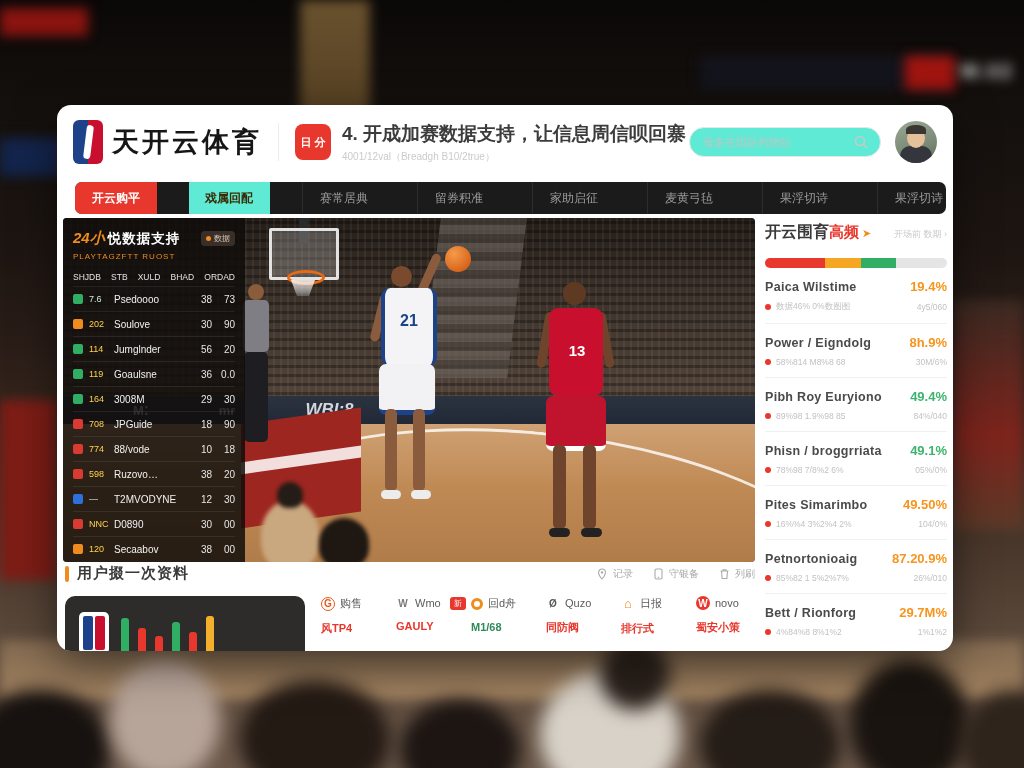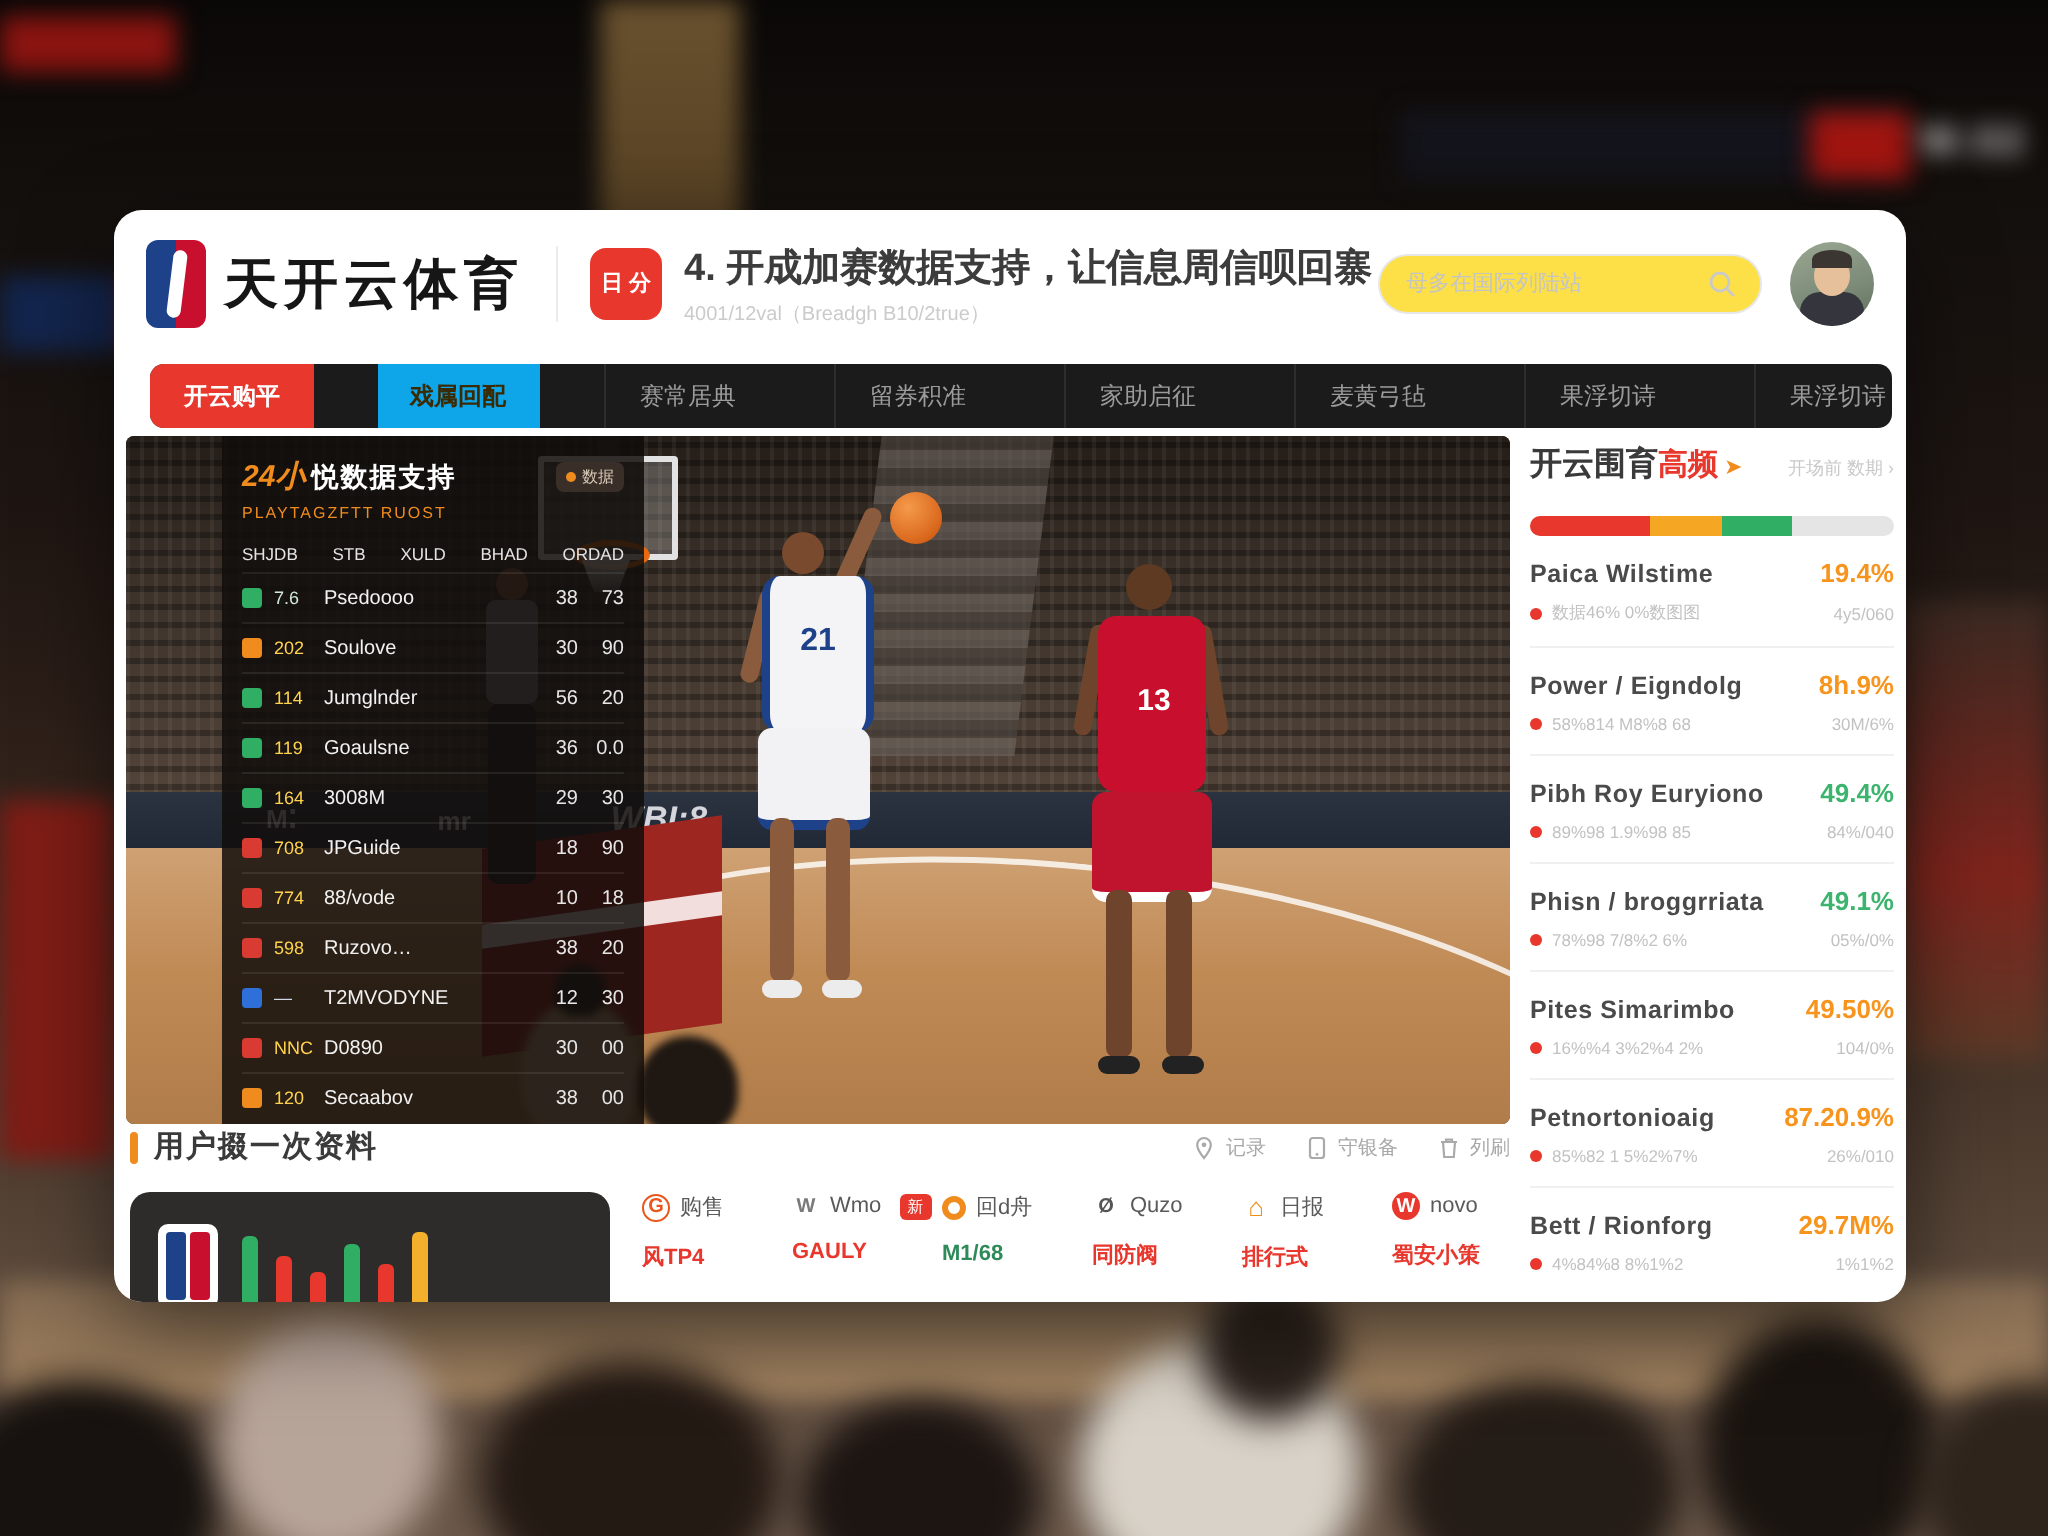--- a/index.html
+++ b/index.html
@@ -21,37 +21,37 @@
   .hd{position:absolute;left:0;top:0;right:0;height:74px;display:flex;align-items:center;padding:0 16px;box-sizing:border-box;}
   .nbalogo{width:30px;height:44px;border-radius:6px;background:linear-gradient(90deg,#1d428a 50%,#c8102e 50%);position:relative;flex:0 0 auto;}
   .nbalogo::after{content:"";position:absolute;left:12px;top:5px;width:7px;height:34px;background:#fff;border-radius:4px;transform:rotate(7deg);}
   .brand{font-size:27px;font-weight:bold;color:#161616;letter-spacing:3px;margin-left:9px;}
   .vdiv{width:1px;height:38px;background:#ececec;margin:0 16px;}
   .redchip{width:36px;height:36px;border-radius:8px;background:#e8372c;color:#fff;display:flex;align-items:center;justify-content:center;
     font-size:11px;font-weight:bold;line-height:12px;text-align:center;flex:0 0 auto;}
   .ttlwrap{margin-left:11px;}
   .ttl{font-size:19px;font-weight:bold;color:#3c3c3c;}
   .sub{font-size:10px;color:#cbcbcb;margin-top:3px;}
-  .search{margin-left:auto;width:192px;height:30px;border:1px solid #e7e7e7;border-radius:16px;background:#fde047;
+  .search{margin-left:auto;width:192px;height:30px;border:1px solid #e7e7e7;border-radius:16px;background:#5eead4;
     display:flex;align-items:center;padding:0 11px;box-sizing:border-box;}
   .search input{border:0;outline:0;background:transparent;flex:1;font-size:11px;color:#777;font-family:inherit;}
   .search input::placeholder{color:#c4c4c4;}
   .avatar{width:42px;height:42px;border-radius:50%;margin-left:14px;position:relative;overflow:hidden;
     background:linear-gradient(160deg,#9aa893 0%,#7b8a77 60%,#5f6e5c 100%);flex:0 0 auto;}
   .avatar .face{position:absolute;left:12px;top:7px;width:18px;height:20px;border-radius:50%;background:#e6c09a;}
   .avatar .hair{position:absolute;left:11px;top:4px;width:20px;height:9px;border-radius:50% 50% 0 0;background:#3c3632;}
   .avatar .body{position:absolute;left:5px;top:25px;width:32px;height:20px;border-radius:10px 10px 0 0;background:#35353d;}
 
   
   .nav{position:absolute;left:18px;right:7px;top:77px;height:32px;background:#1b1b1b;border-radius:7px;
     display:flex;align-items:stretch;font-size:12px;color:#9b9b9b;overflow:hidden;gap:32px;}
   .ni{display:flex;align-items:center;padding:0 17px;border-left:1px solid #2d2d2d;white-space:nowrap;cursor:pointer;}
   .ni.first{border-left:0;}
   .ni.act-red{background:#e8372c;color:#fff;font-weight:bold;}
-  .ni.act-amber{background:#0ea5e9;color:#3a2b05;font-weight:bold;border-left:0;padding-left:16px;}
+  .ni.act-amber{background:#5eead4;color:#3a2b05;font-weight:bold;border-left:0;padding-left:16px;}
   .nav-right{margin-left:auto;display:flex;align-items:center;gap:12px;padding-right:13px;}
   .flag{display:inline-block;width:3px;height:11px;background:#2fae64;margin-right:4px;vertical-align:-1px;}
   .chev{color:#bbb;font-size:10px;}
 
   
   .photo{position:absolute;left:6px;top:113px;width:692px;height:344px;border-radius:4px;overflow:hidden;background:#453a31;}
   .crowd{position:absolute;left:0;top:0;right:0;height:186px;
     background:
       repeating-linear-gradient(90deg,rgba(255,255,255,.05) 0 2px,rgba(0,0,0,0) 2px 7px),
       repeating-linear-gradient(0deg,rgba(0,0,0,.30) 0 3px,rgba(0,0,0,0) 3px 9px),
@@ -78,22 +78,22 @@
   .head{position:absolute;border-radius:50%;}
   .limb{position:absolute;border-radius:5px;}
   .num{position:absolute;width:100%;text-align:center;font-weight:bold;}
   .fan{position:absolute;border-radius:50% 50% 40% 40%;filter:blur(2px);}
   .live{position:absolute;right:7px;top:308px;height:27px;border-radius:13px;background:rgba(10,10,10,.78);
     display:flex;align-items:center;padding:0 13px;gap:9px;font-size:11px;color:#e9e9e9;}
   .live .lv{color:#f08c1e;font-weight:bold;letter-spacing:1px;}
   .live .sep{width:1px;height:12px;background:rgba(255,255,255,.3);}
 
   
-  .sb{position:absolute;left:0;top:0;bottom:0;width:211px;background:rgba(17,13,11,.85);color:#fff;
-    padding:11px 10px 0;box-sizing:border-box;margin-left:48px;}
+  .sb{position:absolute;left:0;top:0;bottom:0;width:182px;background:rgba(17,13,11,.85);color:#fff;
+    padding:11px 10px 0;box-sizing:border-box;}
   .sb-t{display:flex;align-items:center;}
   .sb-t .acc{color:#f08c1e;font-weight:bold;font-style:italic;font-size:15px;margin-right:3px;}
   .sb-t .tt{font-weight:bold;font-size:13.5px;letter-spacing:1px;}
   .sb-chip{margin-left:auto;background:#3a2f28;border-radius:4px;font-size:8px;color:#d8c9b8;padding:2px 5px;display:flex;align-items:center;gap:3px;}
   .sb-chip i{width:5px;height:5px;border-radius:50%;background:#f08c1e;}
   .sb-sub{color:#f08c1e;font-size:8px;margin-top:4px;letter-spacing:1px;}
   .sb-cols{display:flex;justify-content:space-between;font-size:8.5px;color:#e4e4e4;margin-top:11px;padding-bottom:4px;}
   .sb-row{display:flex;align-items:center;height:24px;border-top:1px solid rgba(255,255,255,.08);font-size:10px;}
   .ic{width:10px;height:10px;border-radius:2px;margin-right:6px;flex:0 0 auto;}
   .c-green{background:#2fae64;} .c-orange{background:#f08c1e;} .c-red{background:#d93a31;} .c-blue{background:#2f6fd9;}

